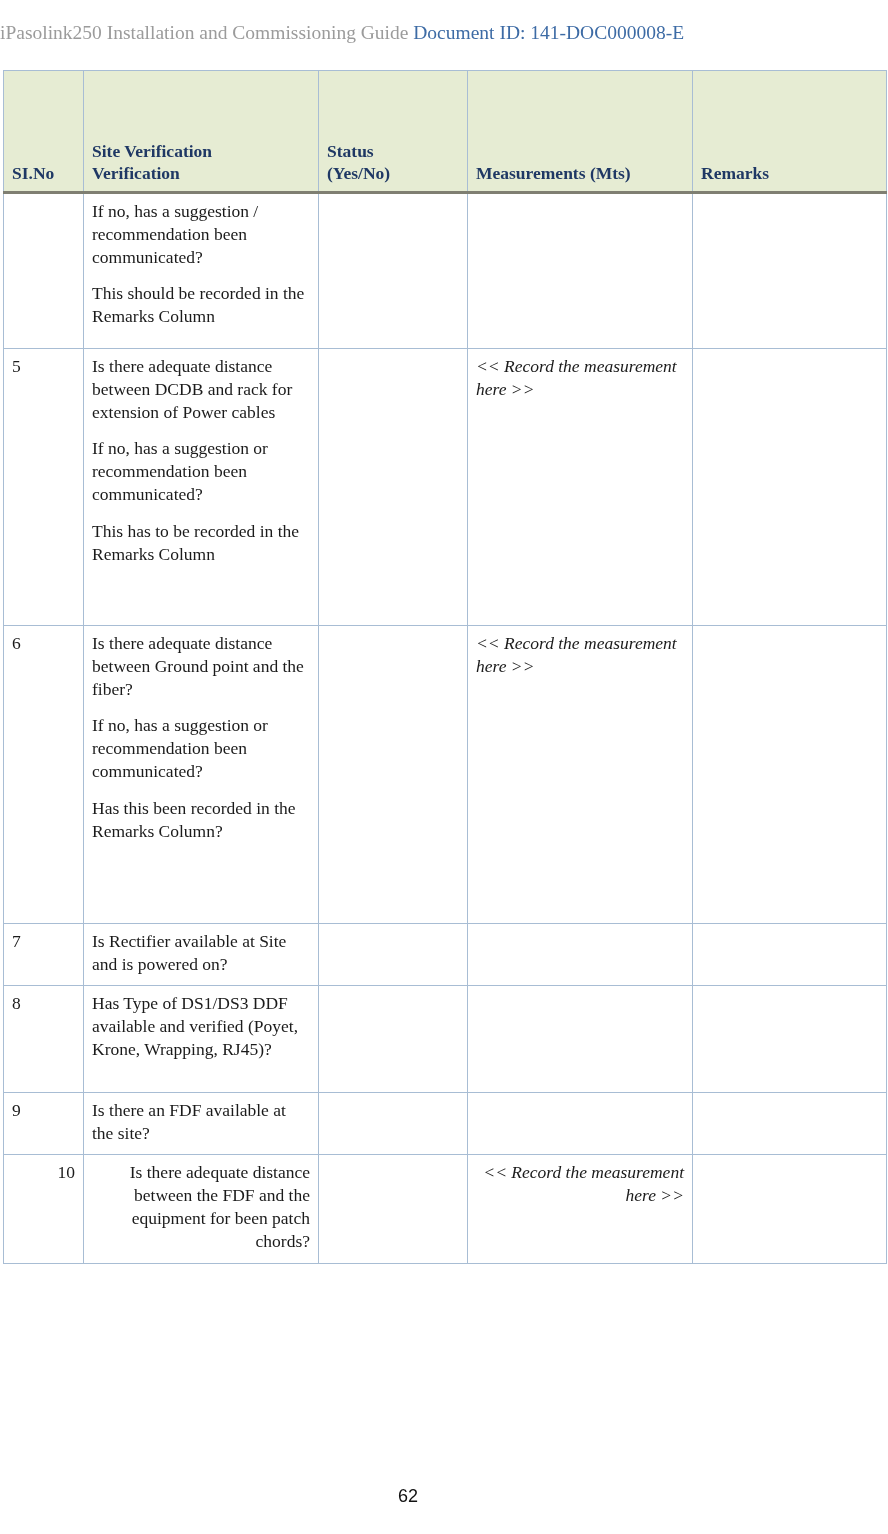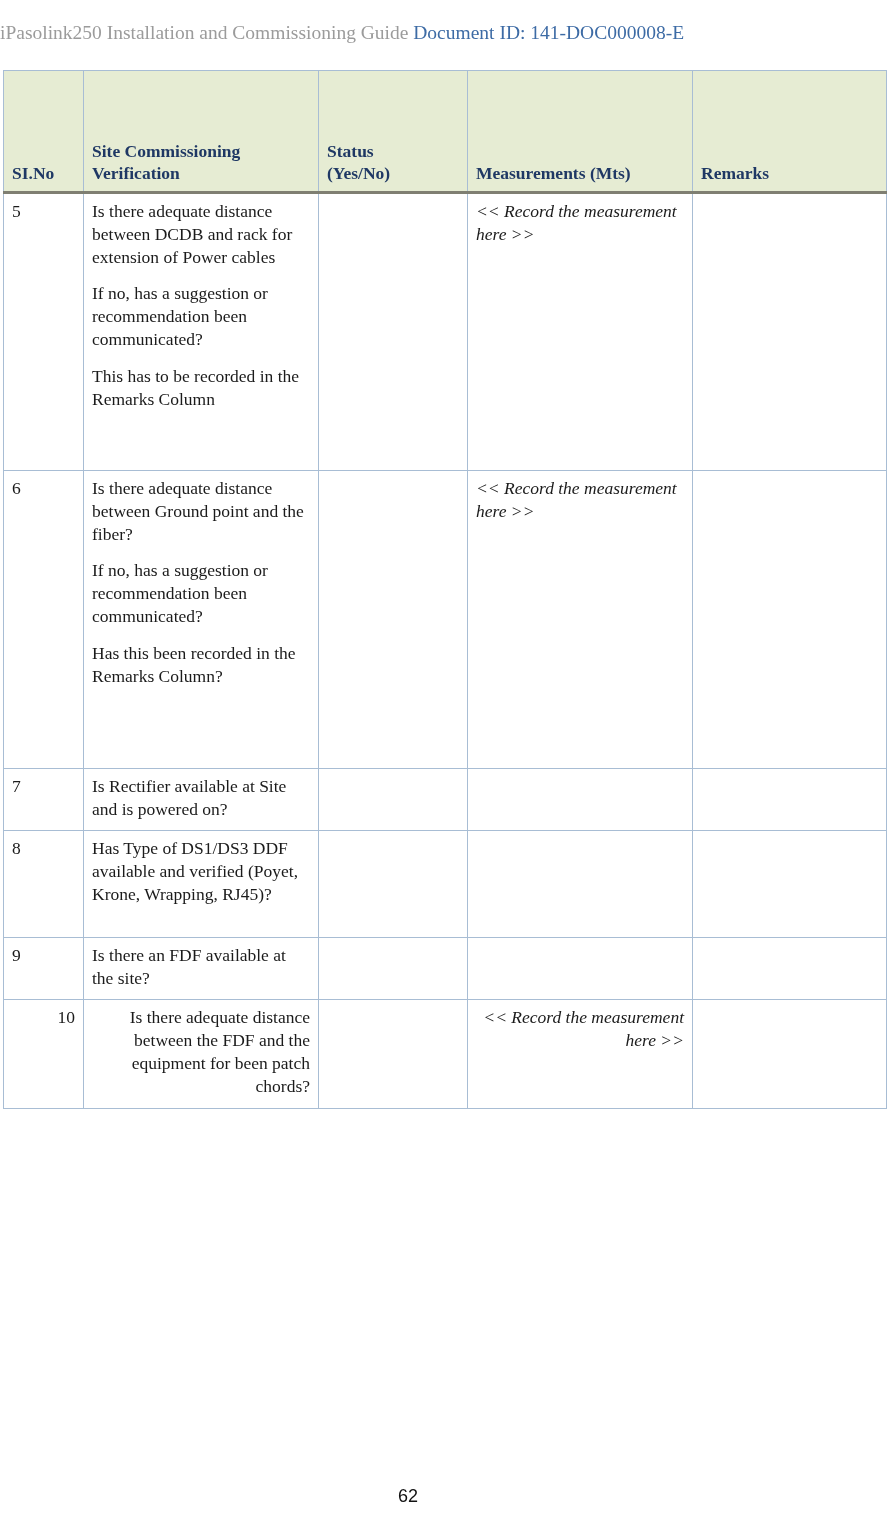--- a/index.html
+++ b/index.html
@@ -125,37 +125,47 @@
         <col class="c-status">
         <col class="c-meas">
         <col class="c-remarks">
     </colgroup>
     <thead>
       <tr>
         <th>
           <span class="hl">SI.No</span>
         </th>
         <th>
-          <span class="hl">Site Commissioning</span>
+          <span class="hl">Site Verification</span>
           <span class="hl">Verification</span>
         </th>
         <th>
           <span class="hl">Status</span>
           <span class="hl">(Yes/No)</span>
         </th>
         <th>
           <span class="hl">Measurements (Mts)</span>
         </th>
         <th>
           <span class="hl">Remarks</span>
         </th>
       </tr>
     </thead>
     <tbody>
 
+      <tr class="r-cont">
+        <td class="slno"></td>
+        <td class="checkpoint">
+          <p>If no, has a suggestion / recommendation been communicated?</p>
+          <p>This should be recorded in the Remarks Column</p>
+        </td>
+        <td class="status"></td>
+        <td class="meas"></td>
+        <td class="remarks"></td>
+      </tr>
 
       <tr class="r-5">
         <td class="slno">5</td>
         <td class="checkpoint">
           <p>Is there adequate distance between DCDB and rack for extension of Power cables</p>
           <p>If no, has a suggestion or recommendation been communicated?</p>
           <p>This has to be recorded in the Remarks Column</p>
         </td>
         <td class="status"></td>
         <td class="meas">&lt;&lt; Record the measurement here &gt;&gt;</td>

